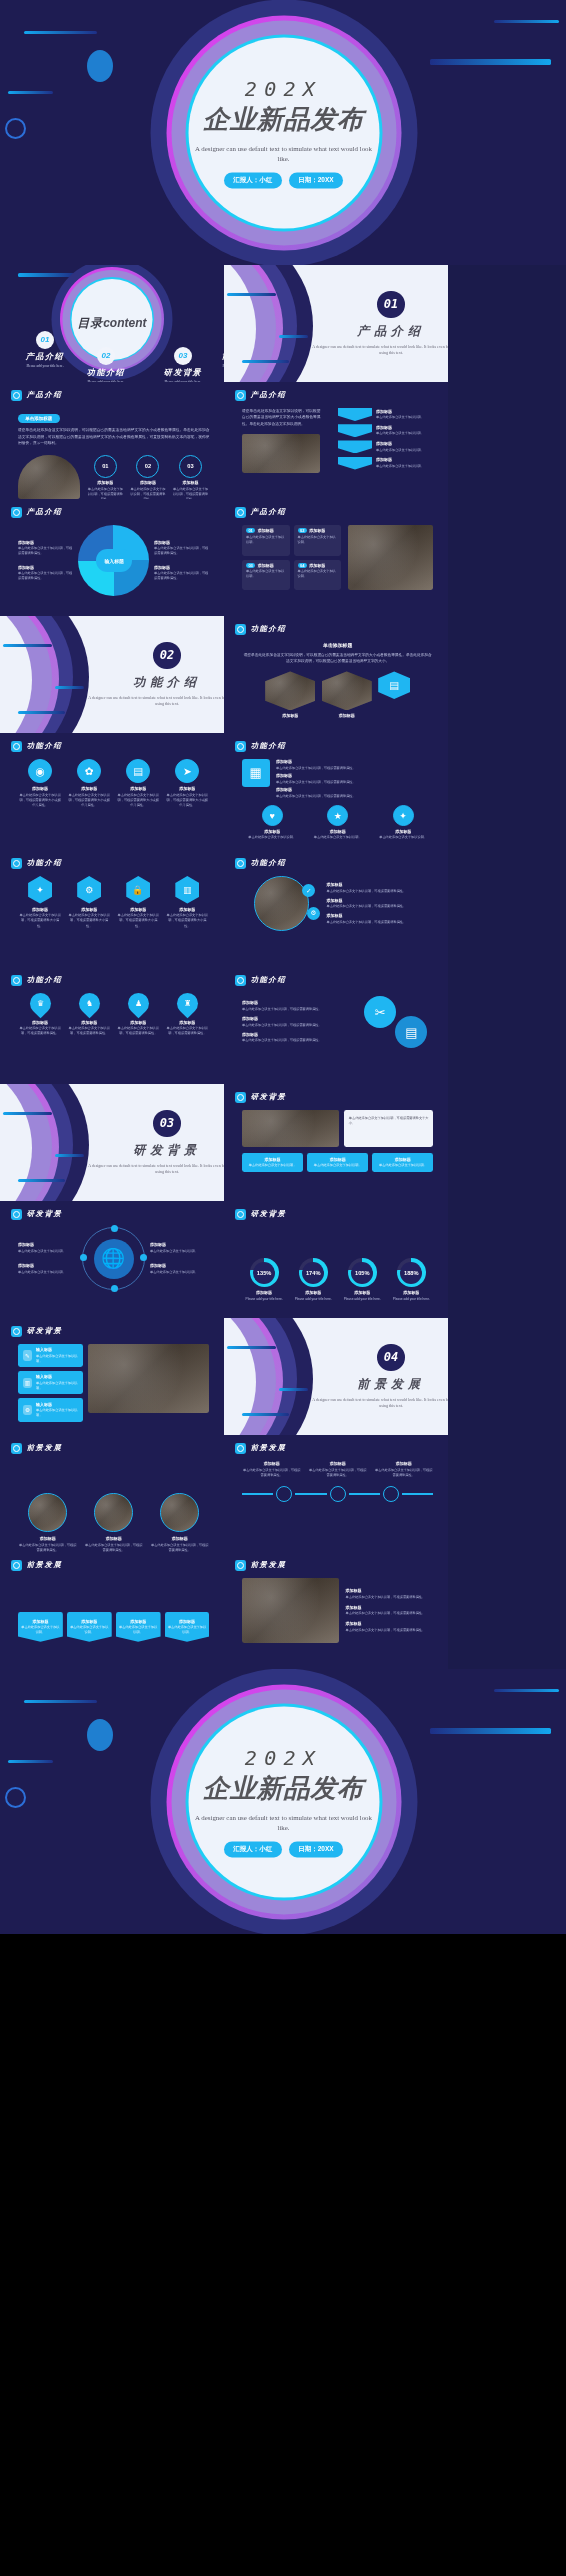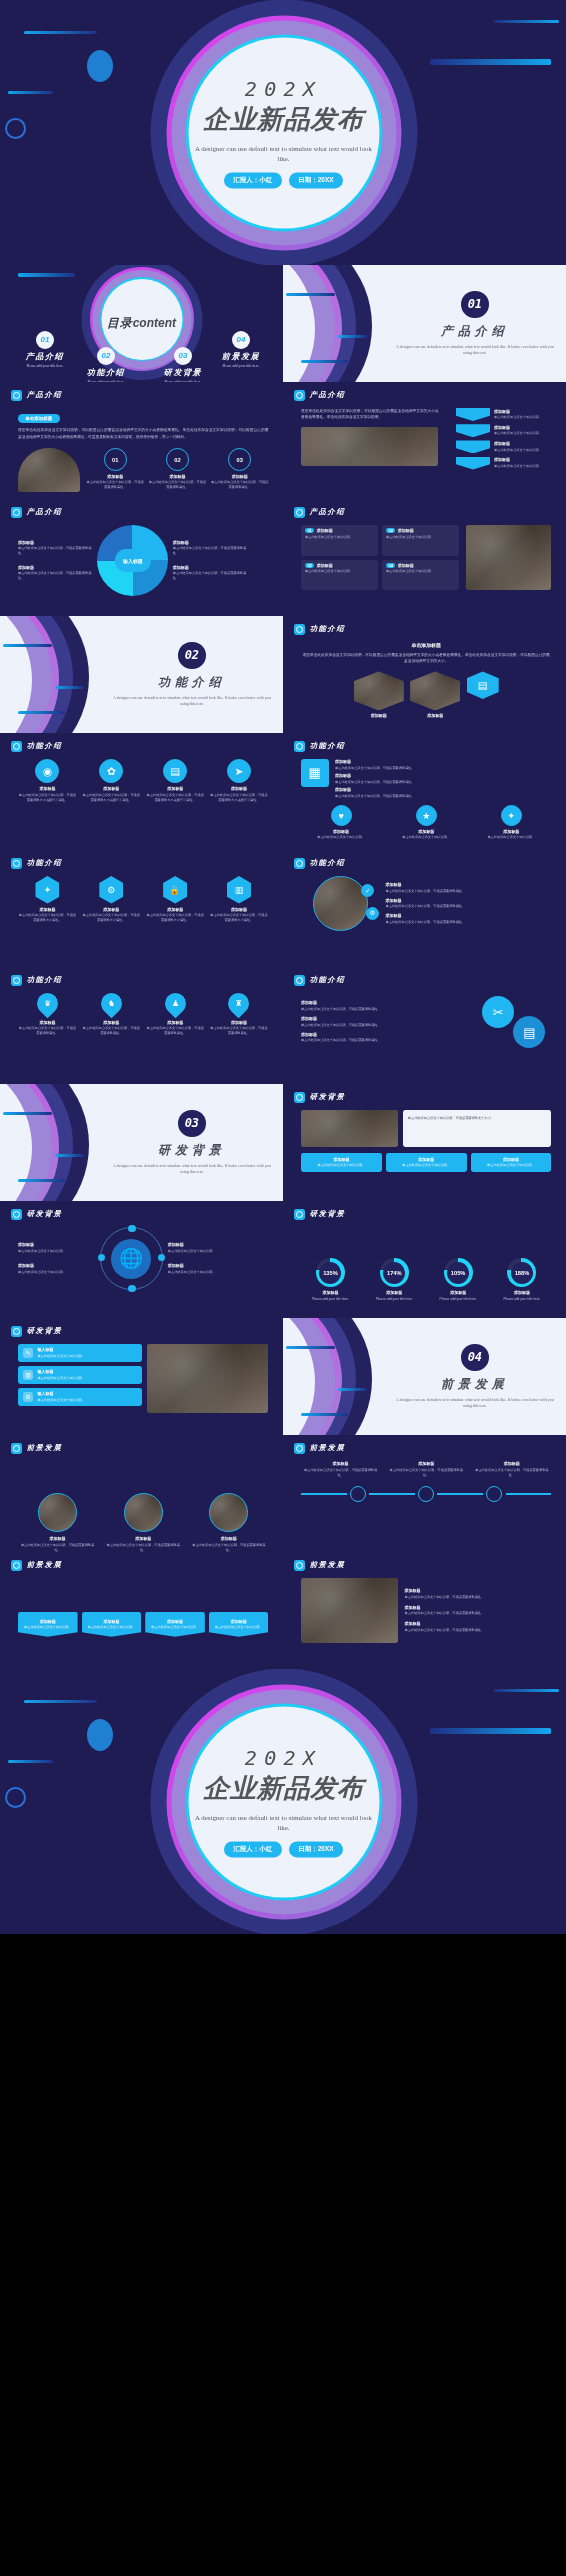--- a/index.html
+++ b/index.html
@@ -6,21 +6,21 @@
   body {
     width:567px; background:#000;
     font-family:"Liberation Sans","DejaVu Sans",sans-serif;
     -webkit-font-smoothing:antialiased;
   }
   .deck { width:567px; background:#1b1b4b; }
 
   
   .slide { position:relative; overflow:hidden; background:#1e1c52; }
   .slide.full { width:567px; height:265px; }
-  .slide.half { width:283px; height:117px; float:left; }
+  .slide.half { width:224px; height:117px; float:left; }
   .row { width:567px; overflow:hidden; }
   .slide.light { background:#eef2fa; }
 
   
   .dash { position:absolute; height:3.2px; border-radius:1.6px;
           background:linear-gradient(90deg,#13a7ef,#1e2f86); }
   .dash.r { background:linear-gradient(270deg,#13a7ef,#1e2f86); }
   .dot { position:absolute; border-radius:50%; }
 
   

